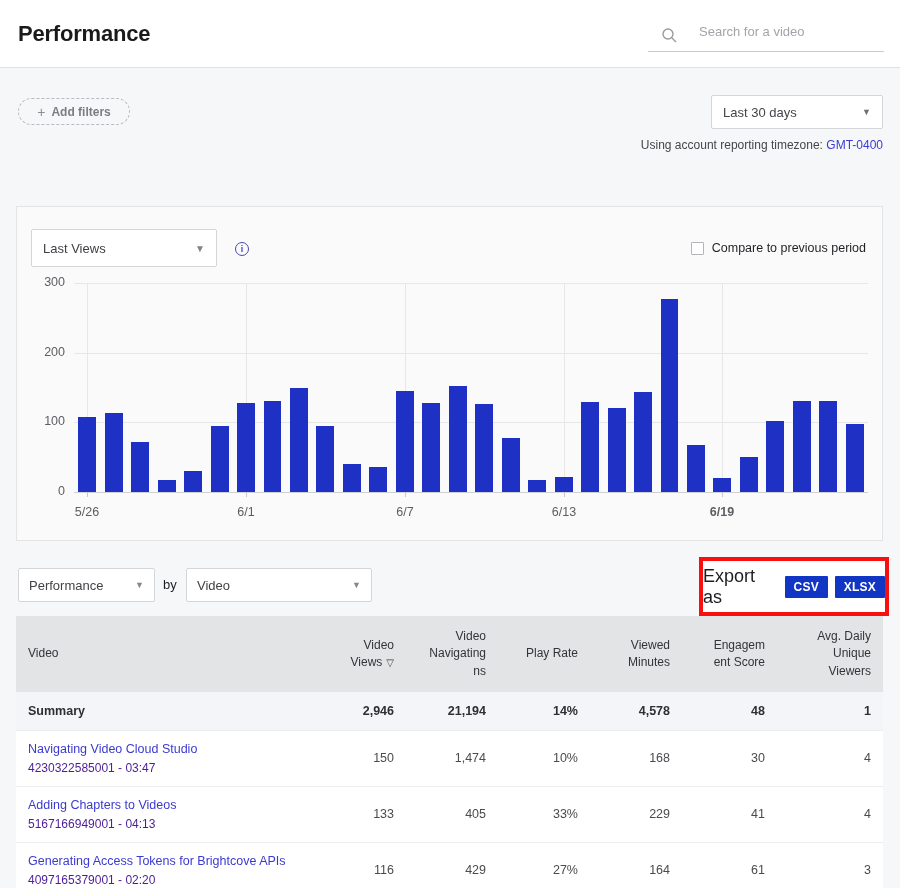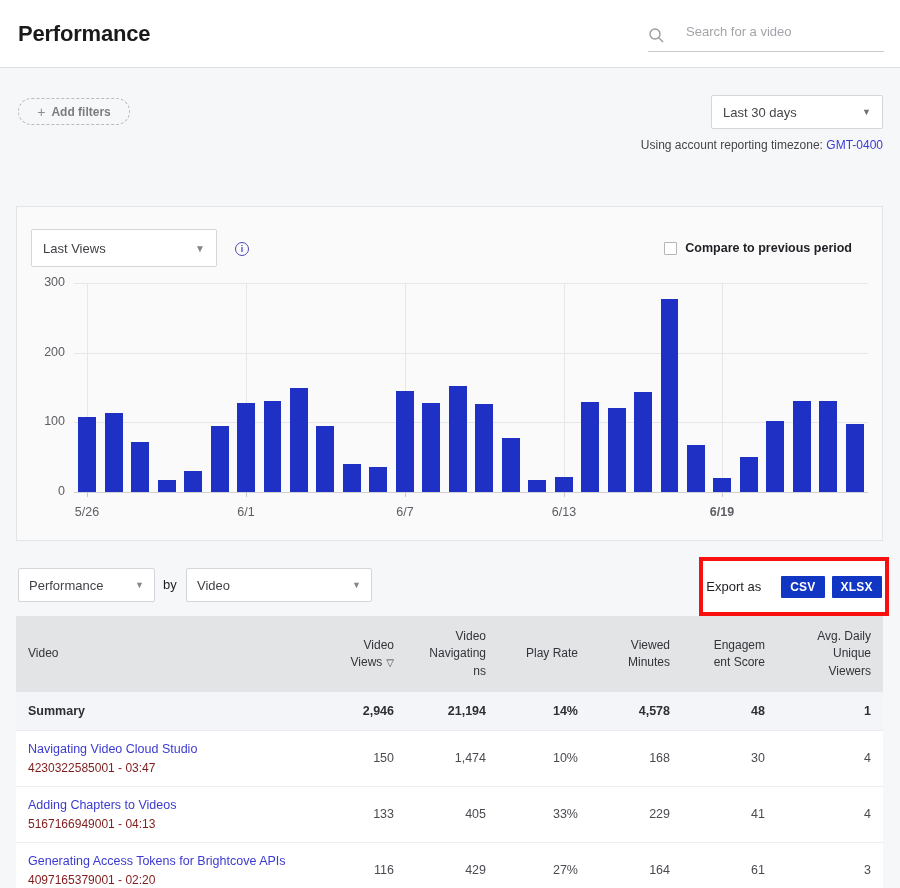--- a/index.html
+++ b/index.html
@@ -16,21 +16,21 @@
     position: absolute; left:0; top:0; width:900px; height:68px;
     background:#ffffff; border-bottom:1px solid #e0e1e3;
     display:flex; align-items:center;
   }
   .app-title {
     margin-left:18px; font-size:22px; font-weight:bold; color:#1a1a1a;
     letter-spacing:-0.2px;
   }
   .search-wrap {
     position:absolute; left:648px; top:18px; width:236px; height:34px;
-    display:flex; align-items:center; border-bottom:1px solid #c9cace;
+    display:flex; align-items:center; border-bottom:1px solid #c9cace;justify-content:flex-end;
   }
   .search-icon { width:16px; height:16px; flex:0 0 16px; color:#9a9ba0; margin-right:22px;}
   .search-input {
     border:none; outline:none; background:transparent;
     font-family:"Liberation Sans", sans-serif; font-size:13px; color:#5a5b60;
     width:185px; padding-bottom:6px;
   }
   .search-input::placeholder { color:#a3a4a9; }
 
   
@@ -75,21 +75,21 @@
     font-size:13px; color:#3f4045; cursor:pointer;
   }
   .metric-select .caret { margin-left:auto; font-size:10px; color:#83848a; }
   .info-icon {
     position:absolute; left:218px; top:35px; width:14px; height:14px;
     border:1.3px solid #4a48b5; border-radius:50%;
     color:#4a48b5; font-size:9px; font-weight:bold; line-height:12px; text-align:center;
     cursor:pointer;
   }
   .compare-wrap {
-    position:absolute; right:30px; top:34px; display:flex; align-items:center; cursor:pointer;font-weight:bold;
+    position:absolute; right:16px; top:34px; display:flex; align-items:center; cursor:pointer;
   }
   .compare-box {
     width:13px; height:13px; border:1px solid #b4b5b9; background:#fff; border-radius:1px;
     margin-right:8px;
   }
   .compare-label { font-size:12.5px; color:#1f2024; }
 
   
   .plot { position:absolute; left:0; top:0; width:867px; height:335px; }
   .ylabel {
@@ -119,21 +119,21 @@
   }
 
   .export-highlight {
     position:absolute; left:699px; top:557px; width:190px; height:59px;
     border:4px solid #f80f0f; background:#ffffff;
   }
   .export-inner {
     position:absolute; left:0; top:0; width:100%; height:100%;
     display:flex; align-items:center; justify-content:center;
   }
-  .export-label { font-size:13px; color:#1d1e22; margin-right:20px; }
+  .export-label { font-size:18px; color:#1d1e22; margin-right:20px; }
   .export-btn {
     background:#1236c4; color:#ffffff; font-size:12px; font-weight:bold;
     padding:4px 9px; border:none; border-radius:1px; cursor:pointer;
     font-family:"Liberation Sans", sans-serif; letter-spacing:0.2px;
   }
   .export-btn + .export-btn { margin-left:7px; }
 
   
   .table-wrap {
     position:absolute; left:16px; top:616px; width:867px; height:272px;
@@ -149,21 +149,21 @@
   .w-views { width:90px; } .w-impr { width:92px; } .w-play { width:92px; }
   .w-min { width:92px; } .w-eng { width:95px; } .w-uniq { width:106px; }
   .hdr-stack { display:block; line-height:1.45; }
   .sort-caret { font-size:10px; margin-left:4px; color:#3d3e43; }
 
   tbody td { font-size:12.5px; color:#4a4b50; padding:10px 12px; }
   tbody td.num { text-align:right; }
   tr.summary td { background:#f4f5f8; font-weight:bold; color:#2e2f34; height:38px; }
   tr.datarow td { border-top:1px solid #ebecee; height:56px; vertical-align:middle; }
   .vid-title { color:#3b3ad0; font-size:12.5px; display:block; margin-bottom:5px; cursor:pointer; }
-  .vid-meta { color:#7f1d1d; font-size:12px; display:block; }
+  .vid-meta { color:#4c1d95; font-size:12px; display:block; }
 </style>
 </head>
 <body>
 
 <div class="page">
 
   <div class="topbar">
     <div class="app-title">Performance</div>
     <div class="search-wrap">
       <span class="search-icon">

